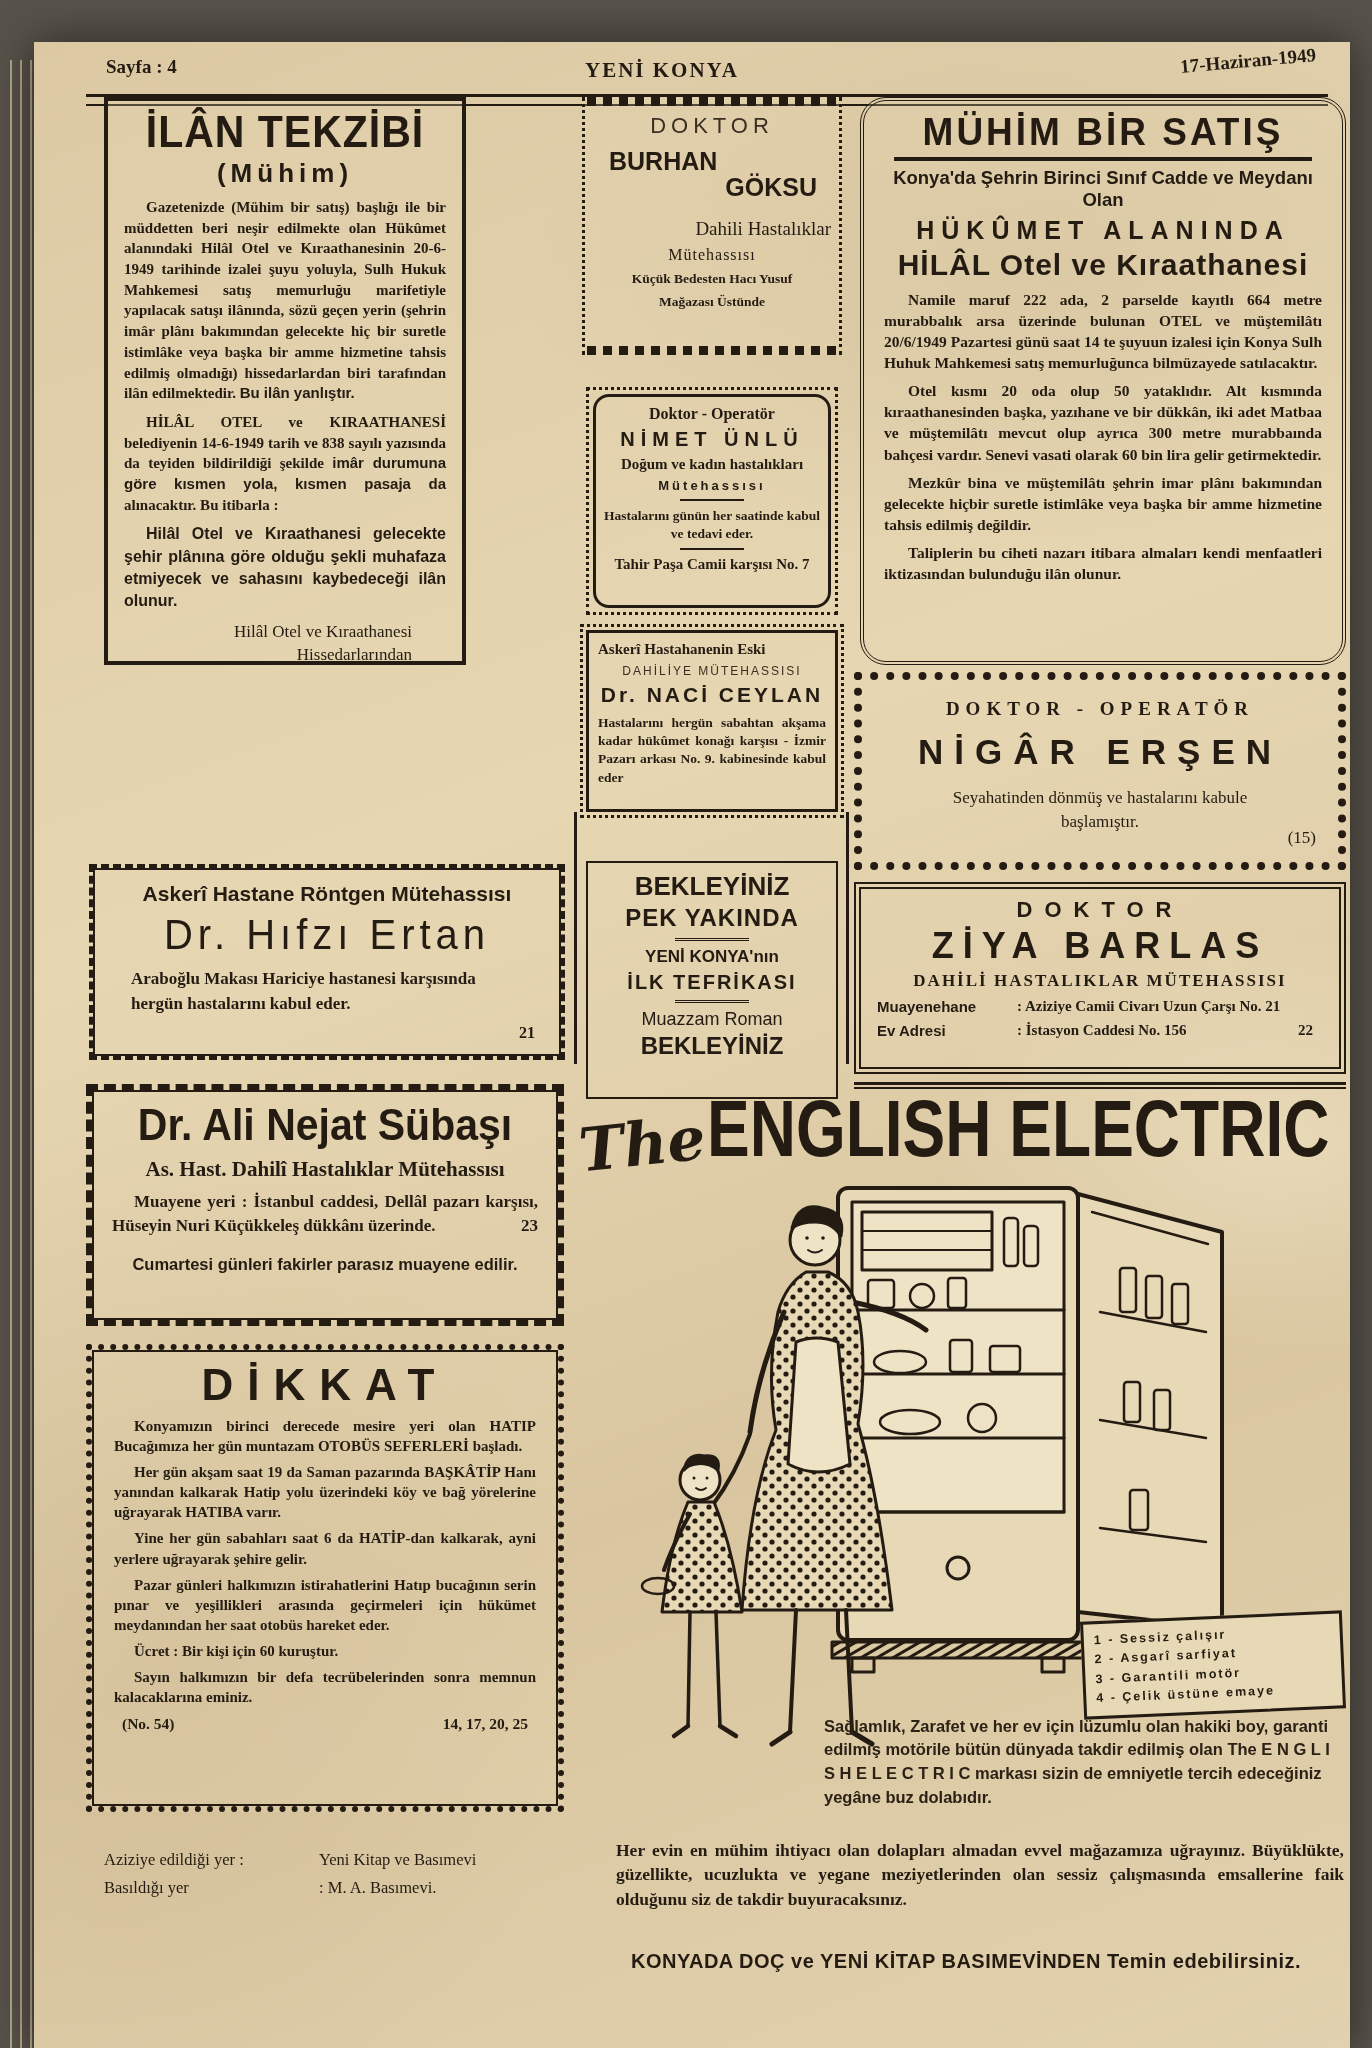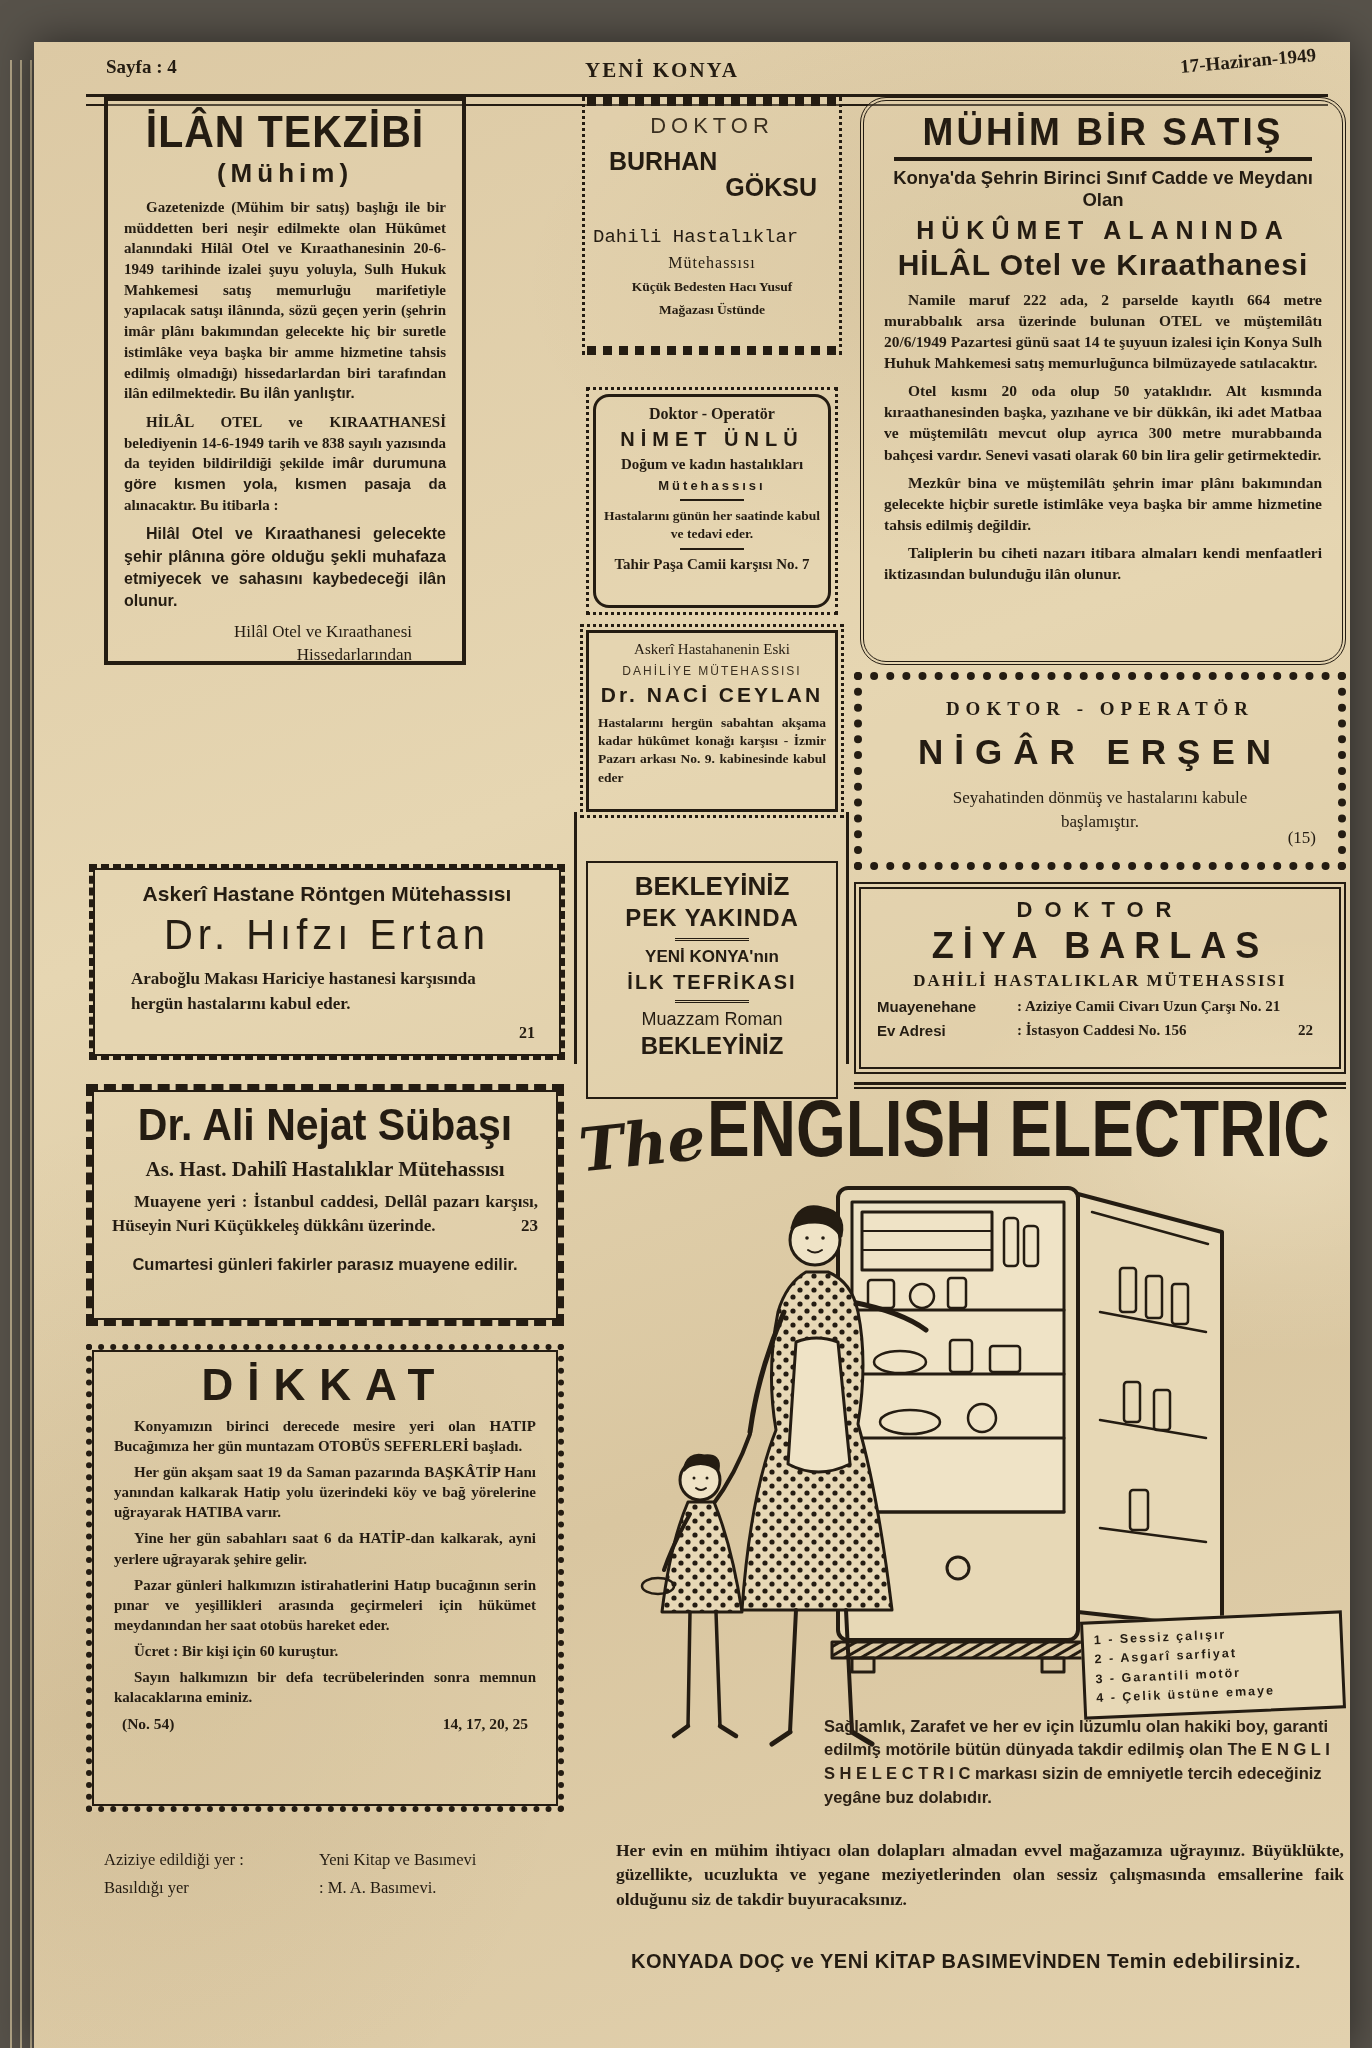--- a/index.html
+++ b/index.html
@@ -40,36 +40,36 @@
   .tekzip-p3{font-family:"Liberation Sans",sans-serif;font-size:16px;font-weight:bold;line-height:1.4;text-align:justify;text-indent:22px;margin:8px 0 0;}
   .tekzip-sig{font-size:17px;text-align:right;margin-right:34px;line-height:1.35;margin-top:8px;}
 
   
   .box-goksu{left:548px;top:55px;width:260px;height:258px;border-left:3px dotted #241c12;border-right:3px dotted #241c12;padding:16px 8px 12px;}
   .orn{position:absolute;left:2px;right:2px;height:9px;background:repeating-linear-gradient(90deg,#241c12 0 9px,transparent 9px 16px);}
   .orn.top{top:0;} .orn.bot{bottom:0;}
   .goksu-doktor{font-family:"Liberation Sans",sans-serif;font-size:22px;letter-spacing:5px;text-align:center;color:#3a2f20;}
   .goksu-n1{font-family:"Liberation Sans",sans-serif;font-size:25px;font-weight:900;padding-left:16px;margin-top:8px;}
   .goksu-n2{font-family:"Liberation Sans",sans-serif;font-size:25px;font-weight:900;text-align:right;padding-right:14px;margin-top:-3px;}
-  .goksu-s1{font-size:19px;text-align:left;margin-top:24px;font-family:Liberation Mono, monospace;}
+  .goksu-s1{font-size:19px;text-align:right;margin-top:16px;}
   .goksu-s2{font-size:16px;text-align:center;letter-spacing:1px;margin-top:6px;}
   .goksu-a{font-size:13.5px;font-weight:bold;text-align:center;margin-top:7px;}
 
   .box-unlu{left:552px;top:345px;width:252px;height:228px;border:3px dotted #241c12;padding:4px;}
   .unlu-inner{border:3px solid #241c12;border-radius:16px;height:100%;box-sizing:border-box;padding:8px 6px;}
   .unlu-h{font-size:16px;font-weight:bold;text-align:center;}
   .unlu-name{font-family:"Liberation Sans",sans-serif;font-size:20px;font-weight:bold;letter-spacing:6px;text-align:center;margin-top:5px;}
   .unlu-s1{font-size:15px;font-weight:bold;text-align:center;margin-top:5px;}
   .unlu-s2{font-family:"Liberation Sans",sans-serif;font-size:13px;font-weight:bold;letter-spacing:3px;text-align:center;margin-top:5px;}
   .mini-div{width:64px;margin:6px auto 0;border-top:2px solid #241c12;}
   .unlu-note{font-size:13.5px;font-weight:bold;text-align:center;line-height:1.3;margin-top:6px;}
   .unlu-addr{font-size:15px;font-weight:bold;text-align:center;margin-top:6px;}
 
   .box-ceylan{left:552px;top:588px;width:252px;height:182px;border:3px solid #241c12;outline:3px dotted #241c12;outline-offset:3px;padding:8px 9px;}
-  .ceylan-l1{font-size:15px;font-weight:normal;text-align:center;}
+  .ceylan-l1{font-size:15px;font-weight:bold;}
   .ceylan-l2{font-family:"Liberation Sans",sans-serif;font-size:12px;letter-spacing:2px;text-align:center;margin-top:6px;color:#3a2f20;}
   .ceylan-name{font-family:"Liberation Sans",sans-serif;font-size:21px;font-weight:bold;letter-spacing:3px;text-align:center;margin-top:5px;}
   .ceylan-note{font-size:13.5px;font-weight:bold;line-height:1.35;text-align:justify;margin-top:7px;}
 
   .box-tefrika{left:552px;top:819px;width:252px;height:238px;border:2px solid #241c12;padding:8px 6px;}
   .tef-l1{font-family:"Liberation Sans",sans-serif;font-size:26px;font-weight:900;text-align:center;}
   .tef-l2{font-family:"Liberation Sans",sans-serif;font-size:24px;font-weight:900;letter-spacing:1px;text-align:center;margin-top:2px;}
   .squig{width:74px;margin:6px auto;border-top:3px double #241c12;}
   .tef-l3{font-family:"Liberation Sans",sans-serif;font-size:17px;font-weight:bold;text-align:center;}
   .tef-l4{font-family:"Liberation Sans",sans-serif;font-size:20px;font-weight:bold;letter-spacing:2px;text-align:center;margin-top:4px;}

